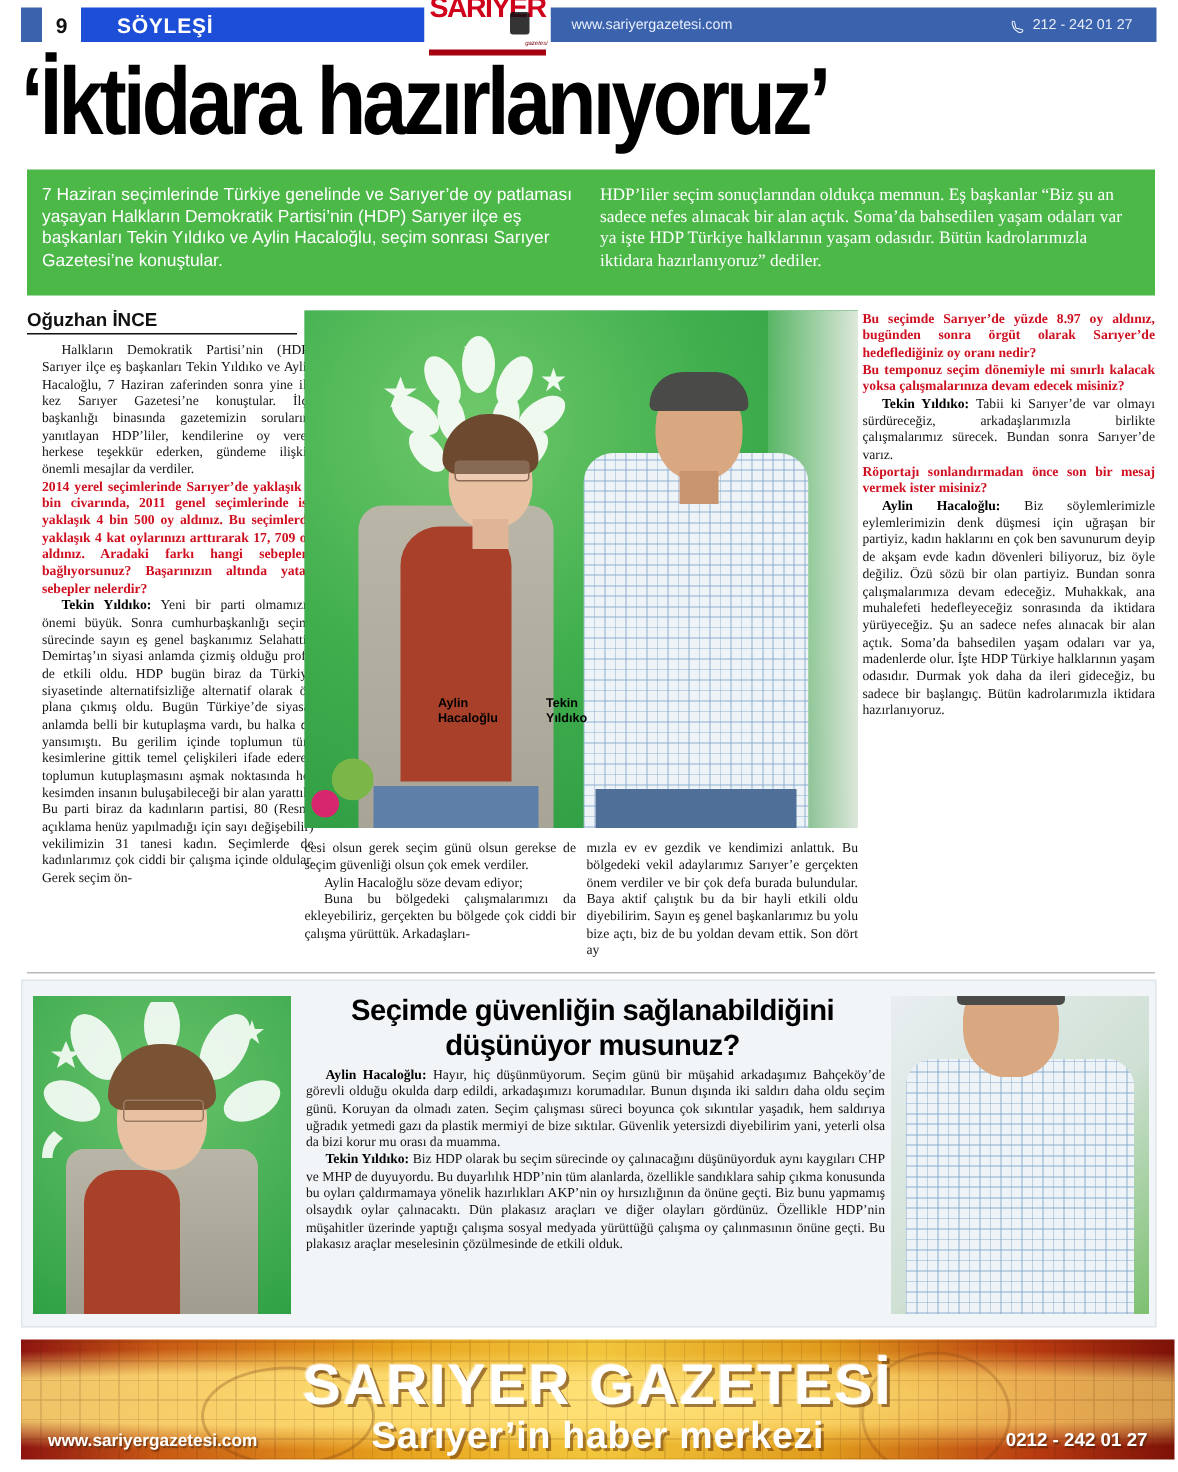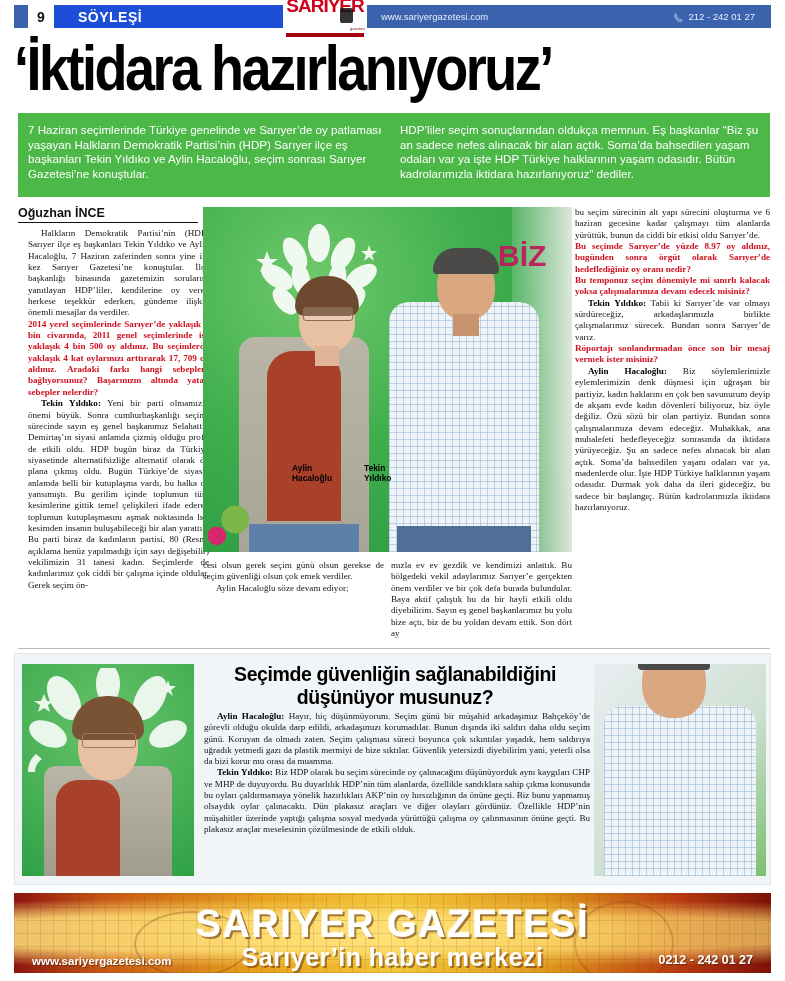--- a/index.html
+++ b/index.html
@@ -69,21 +69,21 @@
   
   .leadbox{
     position:absolute;left:18px;top:113px;width:752px;height:84px;
     background:#4cb848;color:#ffffff;
     display:flex;box-sizing:border-box;padding:10px 10px 6px 10px;
   }
   .leadcol{
     flex:1;font-family:"Liberation Sans",sans-serif;
     font-size:11.6px;line-height:14.6px;
   }
-  .leadcol.right{padding-left:12px;}
+  .leadcol.right{padding-left:12px;font-family:Liberation Serif, serif;}
 
   
   .byline{
     position:absolute;left:18px;top:206px;width:180px;
     font-family:"Liberation Sans",sans-serif;font-weight:bold;font-size:12.5px;
     border-bottom:1.4px solid #111;padding-bottom:2px;
   }
   .col{
     position:absolute;font-size:9.1px;line-height:11.35px;
     text-align:justify;color:#141414;
@@ -198,20 +198,21 @@
   .sec2-body p{margin:0;text-indent:13px;}
 
   
   .ad{
     position:absolute;left:14px;top:893px;width:757px;height:80px;
     overflow:hidden;
     background:
       radial-gradient(ellipse at 22% 50%, rgba(255,225,120,.85) 0 30%, transparent 60%),
       radial-gradient(ellipse at 78% 50%, rgba(255,220,110,.7) 0 28%, transparent 58%),
       linear-gradient(90deg,#8e1410 0%, #c85a14 12%, #e8a41e 33%, #f2c63c 50%, #e09a1c 70%, #b83a10 88%, #7d1008 100%);
+    padding-left: 12px;
   }
   .ad-grid{position:absolute;inset:0;opacity:.20;
     background:
       repeating-linear-gradient(0deg, rgba(90,40,10,.65) 0 1px, transparent 1px 13px),
       repeating-linear-gradient(90deg, rgba(90,40,10,.65) 0 1px, transparent 1px 13px);}
   .ad-ring{position:absolute;left:120px;top:18px;width:112px;height:62px;border:2px solid rgba(110,50,15,.45);border-radius:50%;opacity:.6;}
   .ad-ring2{position:absolute;left:560px;top:8px;width:96px;height:80px;border:2px solid rgba(110,50,15,.4);border-radius:50%;opacity:.55;}
   .ad-title{
     position:absolute;left:0;right:0;top:10px;text-align:center;
     font-family:"Liberation Sans",sans-serif;font-weight:bold;font-size:38px;
@@ -271,28 +272,28 @@
 
   <div class="col" id="col1">
     <p>Halkların Demokratik Partisi’nin (HDP) Sarıyer ilçe eş başkanları Tekin Yıldıko ve Aylin Hacaloğlu, 7 Haziran zaferinden sonra yine ilk kez Sarıyer Gazetesi’ne konuştular. İlçe başkanlığı binasında gazetemizin sorularını yanıtlayan HDP’liler, kendilerine oy veren herkese teşekkür ederken, gündeme ilişkin önemli mesajlar da verdiler.</p>
     <p class="q noind">2014 yerel seçimlerinde Sarıyer’de yaklaşık 3 bin civarında, 2011 genel seçimlerinde ise yaklaşık 4 bin 500 oy aldınız. Bu seçimlerde yaklaşık 4 kat oylarınızı arttırarak 17, 709 oy aldınız. Aradaki farkı hangi sebeplere bağlıyorsunuz? Başarınızın altında yatan sebepler nelerdir?</p>
     <p><span class="nm">Tekin Yıldıko:</span><span> Yeni bir parti olmamızın önemi büyük. Sonra cumhurbaşkanlığı seçimi sürecinde sayın eş genel başkanımız Selahattin Demirtaş’ın siyasi anlamda çizmiş olduğu profil de etkili oldu. HDP bugün biraz da Türkiye siyasetinde alternatifsizliğe alternatif olarak ön plana çıkmış oldu. Bugün Türkiye’de siyasal anlamda belli bir kutuplaşma vardı, bu halka da yansımıştı. Bu gerilim içinde toplumun tüm kesimlerine gittik temel çelişkileri ifade ederek toplumun kutuplaşmasını aşmak noktasında her kesimden insanın buluşabileceği bir alan yarattık. Bu parti biraz da kadınların partisi, 80 (Resmi açıklama henüz yapılmadığı için sayı değişebilir) vekilimizin 31 tanesi kadın. Seçimlerde de kadınlarımız çok ciddi bir çalışma içinde oldular. Gerek seçim ön-</span></p>
   </div>
 
   <div class="col" id="col2">
     <p class="noind">cesi olsun gerek seçim günü olsun gerekse de seçim güvenliği olsun çok emek verdiler.</p>
     <p>Aylin Hacaloğlu söze devam ediyor;</p>
+    <p>Buna bu bölgedeki çalışmalarımızı da ekleyebiliriz, gerçekten bu bölgede çok ciddi bir çalışma yürüttük. Arkadaşları-</p>
   </div>
 
   <div class="col" id="col3">
     <p class="noind">mızla ev ev gezdik ve kendimizi anlattık. Bu bölgedeki vekil adaylarımız Sarıyer’e gerçekten önem verdiler ve bir çok defa burada bulundular. Baya aktif çalıştık bu da bir hayli etkili oldu diyebilirim. Sayın eş genel başkanlarımız bu yolu bize açtı, biz de bu yoldan devam ettik. Son dört ay</p>
   </div>
 
   <div class="col" id="col4">
-    <p class="noind">bu seçim sürecinin alt yapı sürecini oluşturma ve 6 haziran gecesine kadar çalışmayı tüm alanlarda yürüttük, bunun da ciddi bir etkisi oldu Sarıyer’de.</p>
     <p class="q noind">Bu seçimde Sarıyer’de yüzde 8.97 oy aldınız, bugünden sonra örgüt olarak Sarıyer’de hedeflediğiniz oy oranı nedir?</p>
     <p class="q noind">Bu temponuz seçim dönemiyle mi sınırlı kalacak yoksa çalışmalarınıza devam edecek misiniz?</p>
     <p><span class="nm">Tekin Yıldıko:</span><span> Tabii ki Sarıyer’de var olmayı sürdüreceğiz, arkadaşlarımızla birlikte çalışmalarımız sürecek. Bundan sonra Sarıyer’de varız.</span></p>
     <p class="q noind">Röportajı sonlandırmadan önce son bir mesaj vermek ister misiniz?</p>
     <p><span class="nm">Aylin Hacaloğlu:</span><span> Biz söylemlerimizle eylemlerimizin denk düşmesi için uğraşan bir partiyiz, kadın haklarını en çok ben savunurum deyip de akşam evde kadın dövenleri biliyoruz, biz öyle değiliz. Özü sözü bir olan partiyiz. Bundan sonra çalışmalarımıza devam edeceğiz. Muhakkak, ana muhalefeti hedefleyeceğiz sonrasında da iktidara yürüyeceğiz. Şu an sadece nefes alınacak bir alan açtık. Soma’da bahsedilen yaşam odaları var ya, madenlerde olur. İşte HDP Türkiye halklarının yaşam odasıdır. Durmak yok daha da ileri gideceğiz, bu sadece bir başlangıç. Bütün kadrolarımızla iktidara hazırlanıyoruz.</span></p>
   </div>
 
   <div class="photo-main">
     <div class="ph-bg"></div>
     <svg class="ph-tree" viewBox="0 0 160 145">
@@ -308,21 +309,20 @@
         <ellipse cx="114" cy="80" rx="9" ry="16" transform="rotate(40 114 80)"></ellipse>
         <ellipse cx="80" cy="76" rx="9" ry="15"></ellipse>
         <path d="M62 98c6-6 14-8 18-8s12 2 18 8c-4 14-12 22-18 26-6-4-14-12-18-26z"></path>
         <path d="M60 118c-6 4-10 10-10 18h6c0-6 3-10 7-13zM100 118c6 4 10 10 10 18h-6c0-6-3-10-7-13z"></path>
         <polygon points="28,30 31,38 39,38 32,43 35,51 28,46 21,51 24,43 17,38 25,38"></polygon>
         <polygon points="130,24 132,30 138,30 133,34 135,40 130,36 125,40 127,34 122,30 128,30"></polygon>
         <polygon points="78,4 80,10 86,10 81,14 83,20 78,16 73,20 75,14 70,10 76,10"></polygon>
       </g>
     </svg>
     <div class="ph-wall"></div>
-    <div class="ph-right-logo">BİZ</div>
     <div class="person w-body">
       <div class="w-top"></div>
       <div class="w-jeans"></div>
     </div>
     <div class="w-head"></div>
     <div class="w-hair"></div>
     <div class="w-glass"></div>
     <div class="w-neck"></div>
     <div class="person m-body">
       <div class="m-jeans"></div>

